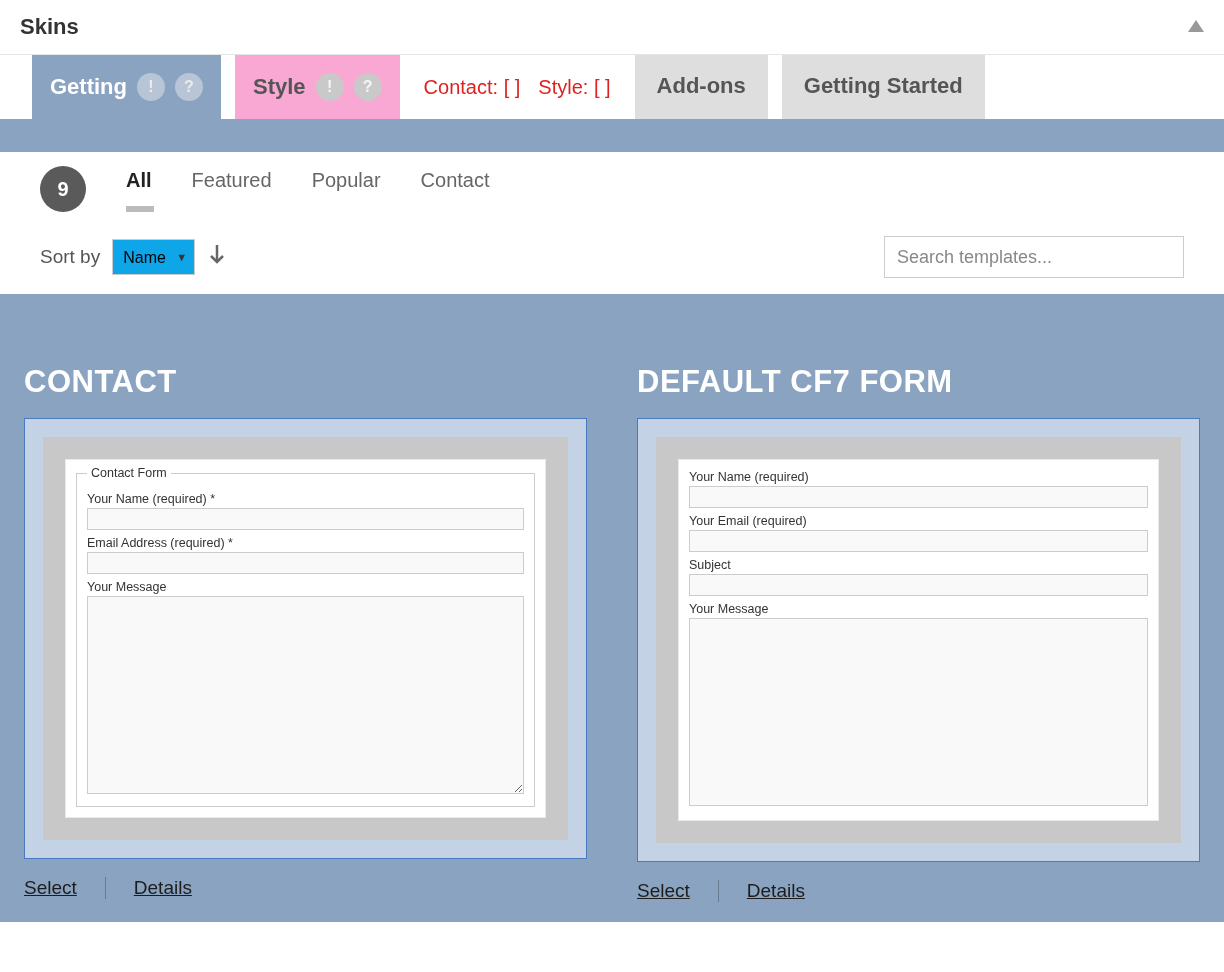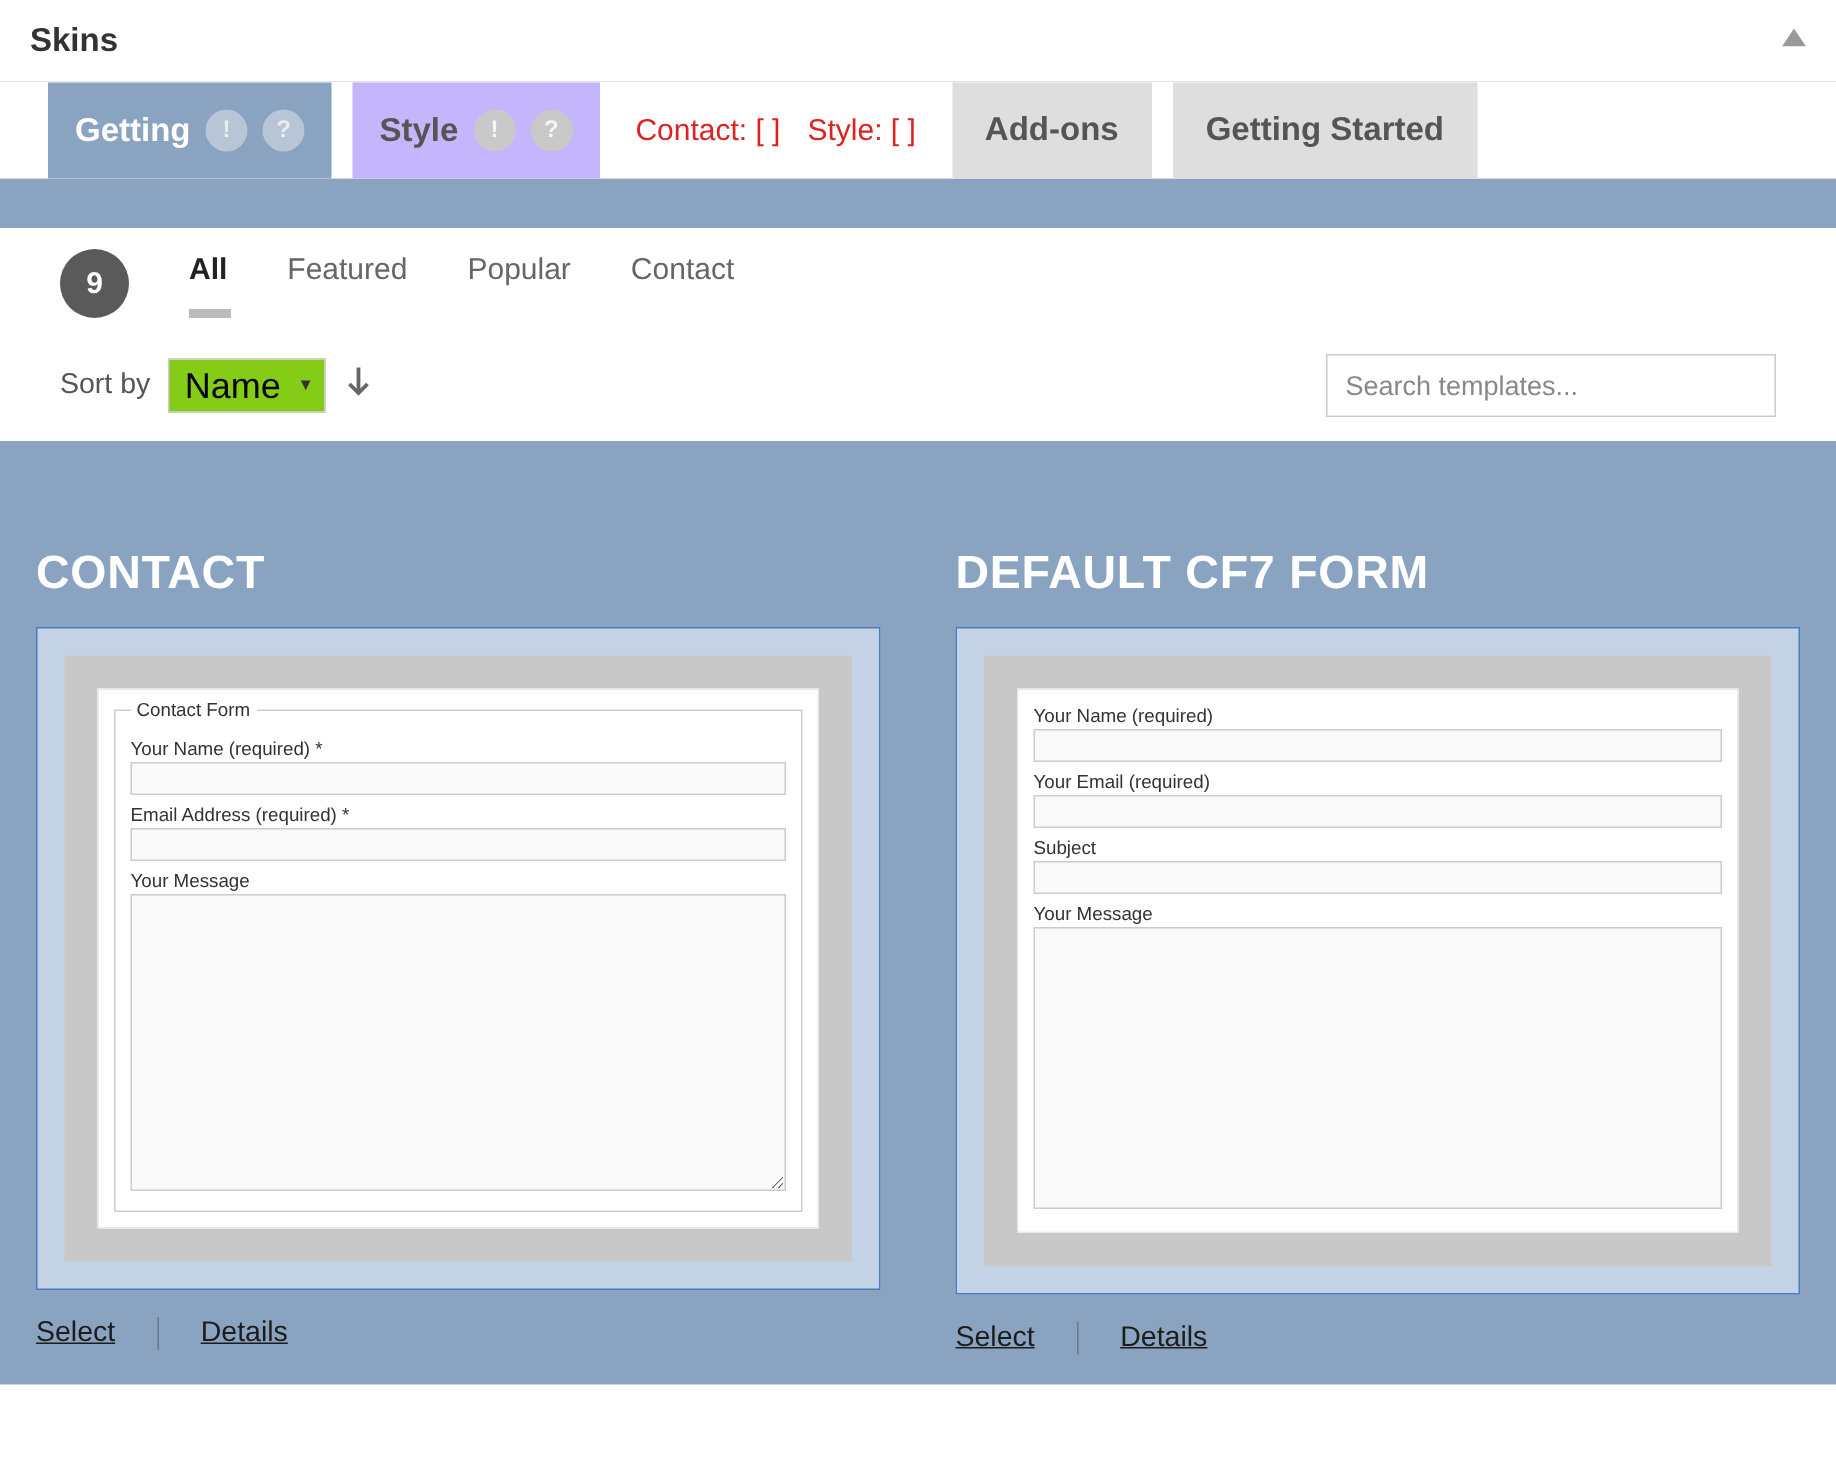--- a/index.html
+++ b/index.html
@@ -27,21 +27,21 @@
   content: '';
   position: absolute;
   left: 0; right: 0; bottom: 0;
   height: 0;
 }
 
 .tab {
   display: flex;
   align-items: center;
   padding: 18px 18px;
-  background: #c4b5fd;
+  background: #f9a8d4;
   font-size: 22px;
   font-weight: 700;
   color: #555;
   cursor: pointer;
   gap: 10px;
 }
 .tab.active {
   background: #8aa3c0;
   color: #fff;
 }
@@ -130,22 +130,22 @@
   display: flex;
   align-items: center;
   gap: 12px;
   font-size: 19px;
   color: #555;
 }
 .sort-select {
   height: 36px;
   padding: 0 28px 0 10px;
   border: 1px solid #ccc;
-  font-size: 24px;
-  background: #84cc16;
+  font-size: 16px;
+  background: #0ea5e9;
   appearance: none;
   position: relative;
 }
 .select-wrap { position: relative; display: inline-block; }
 .select-wrap::after {
   content: '▼';
   position: absolute;
   right: 8px;
   top: 50%;
   transform: translateY(-50%);

